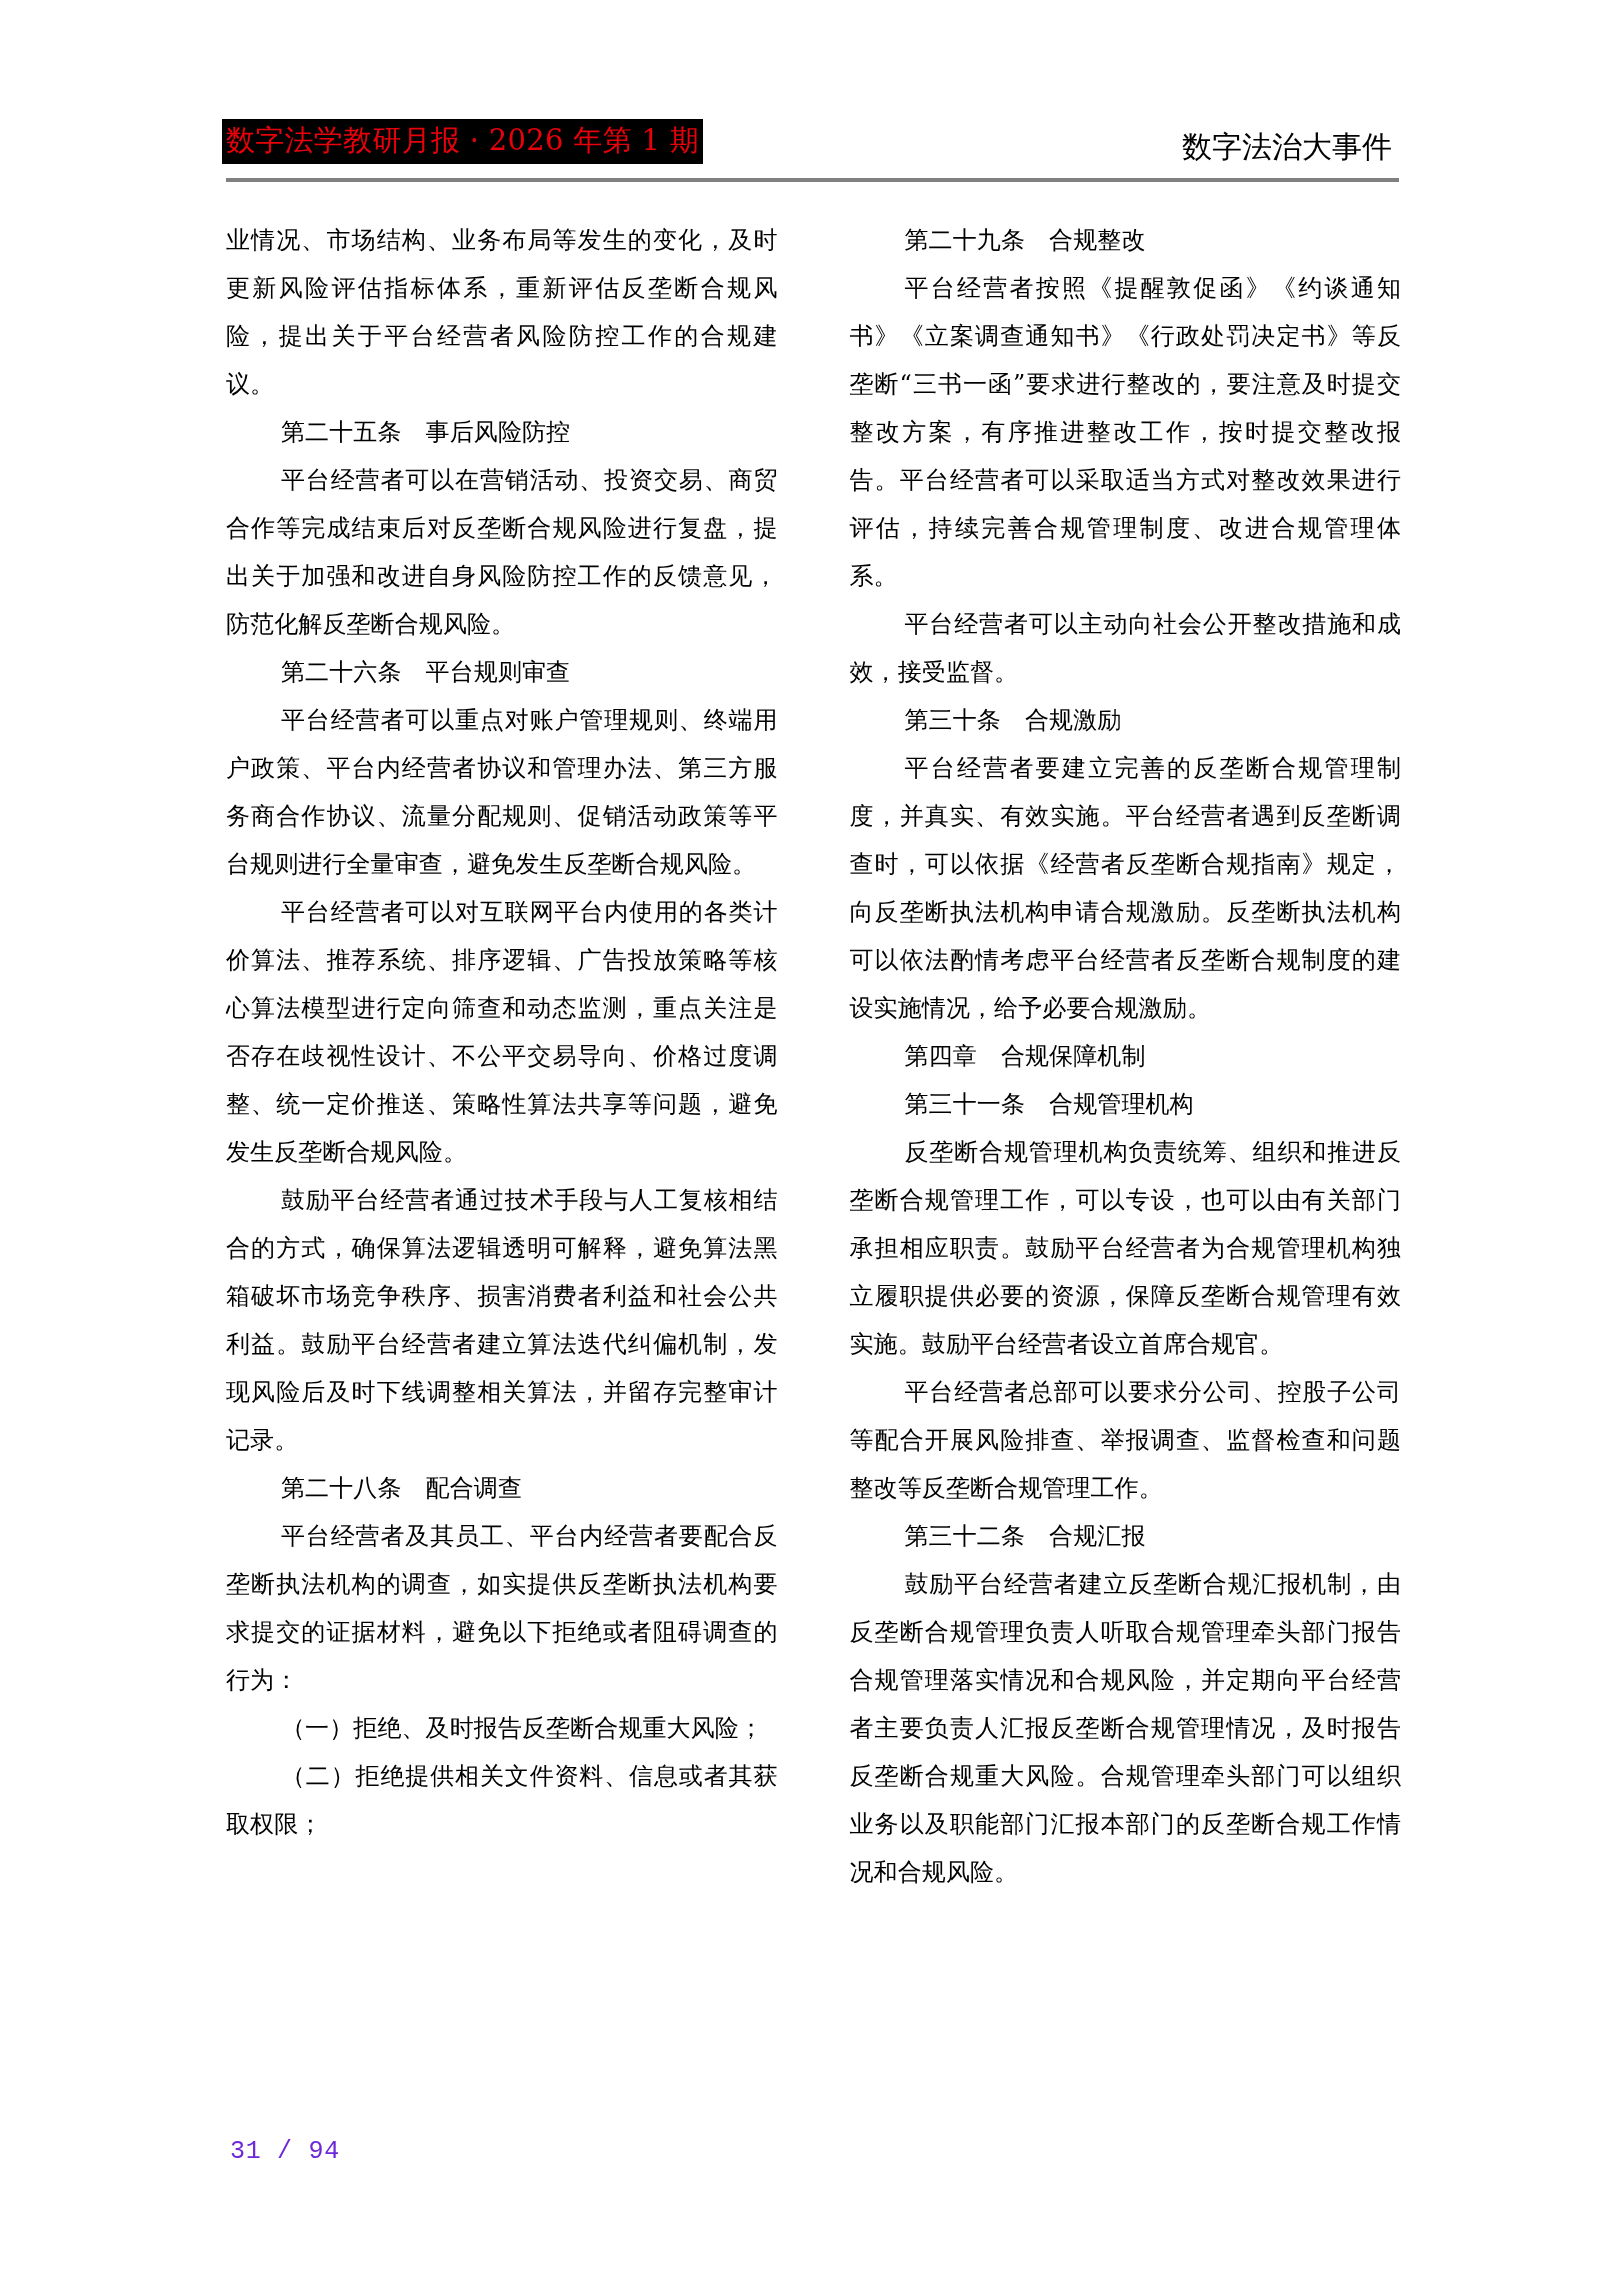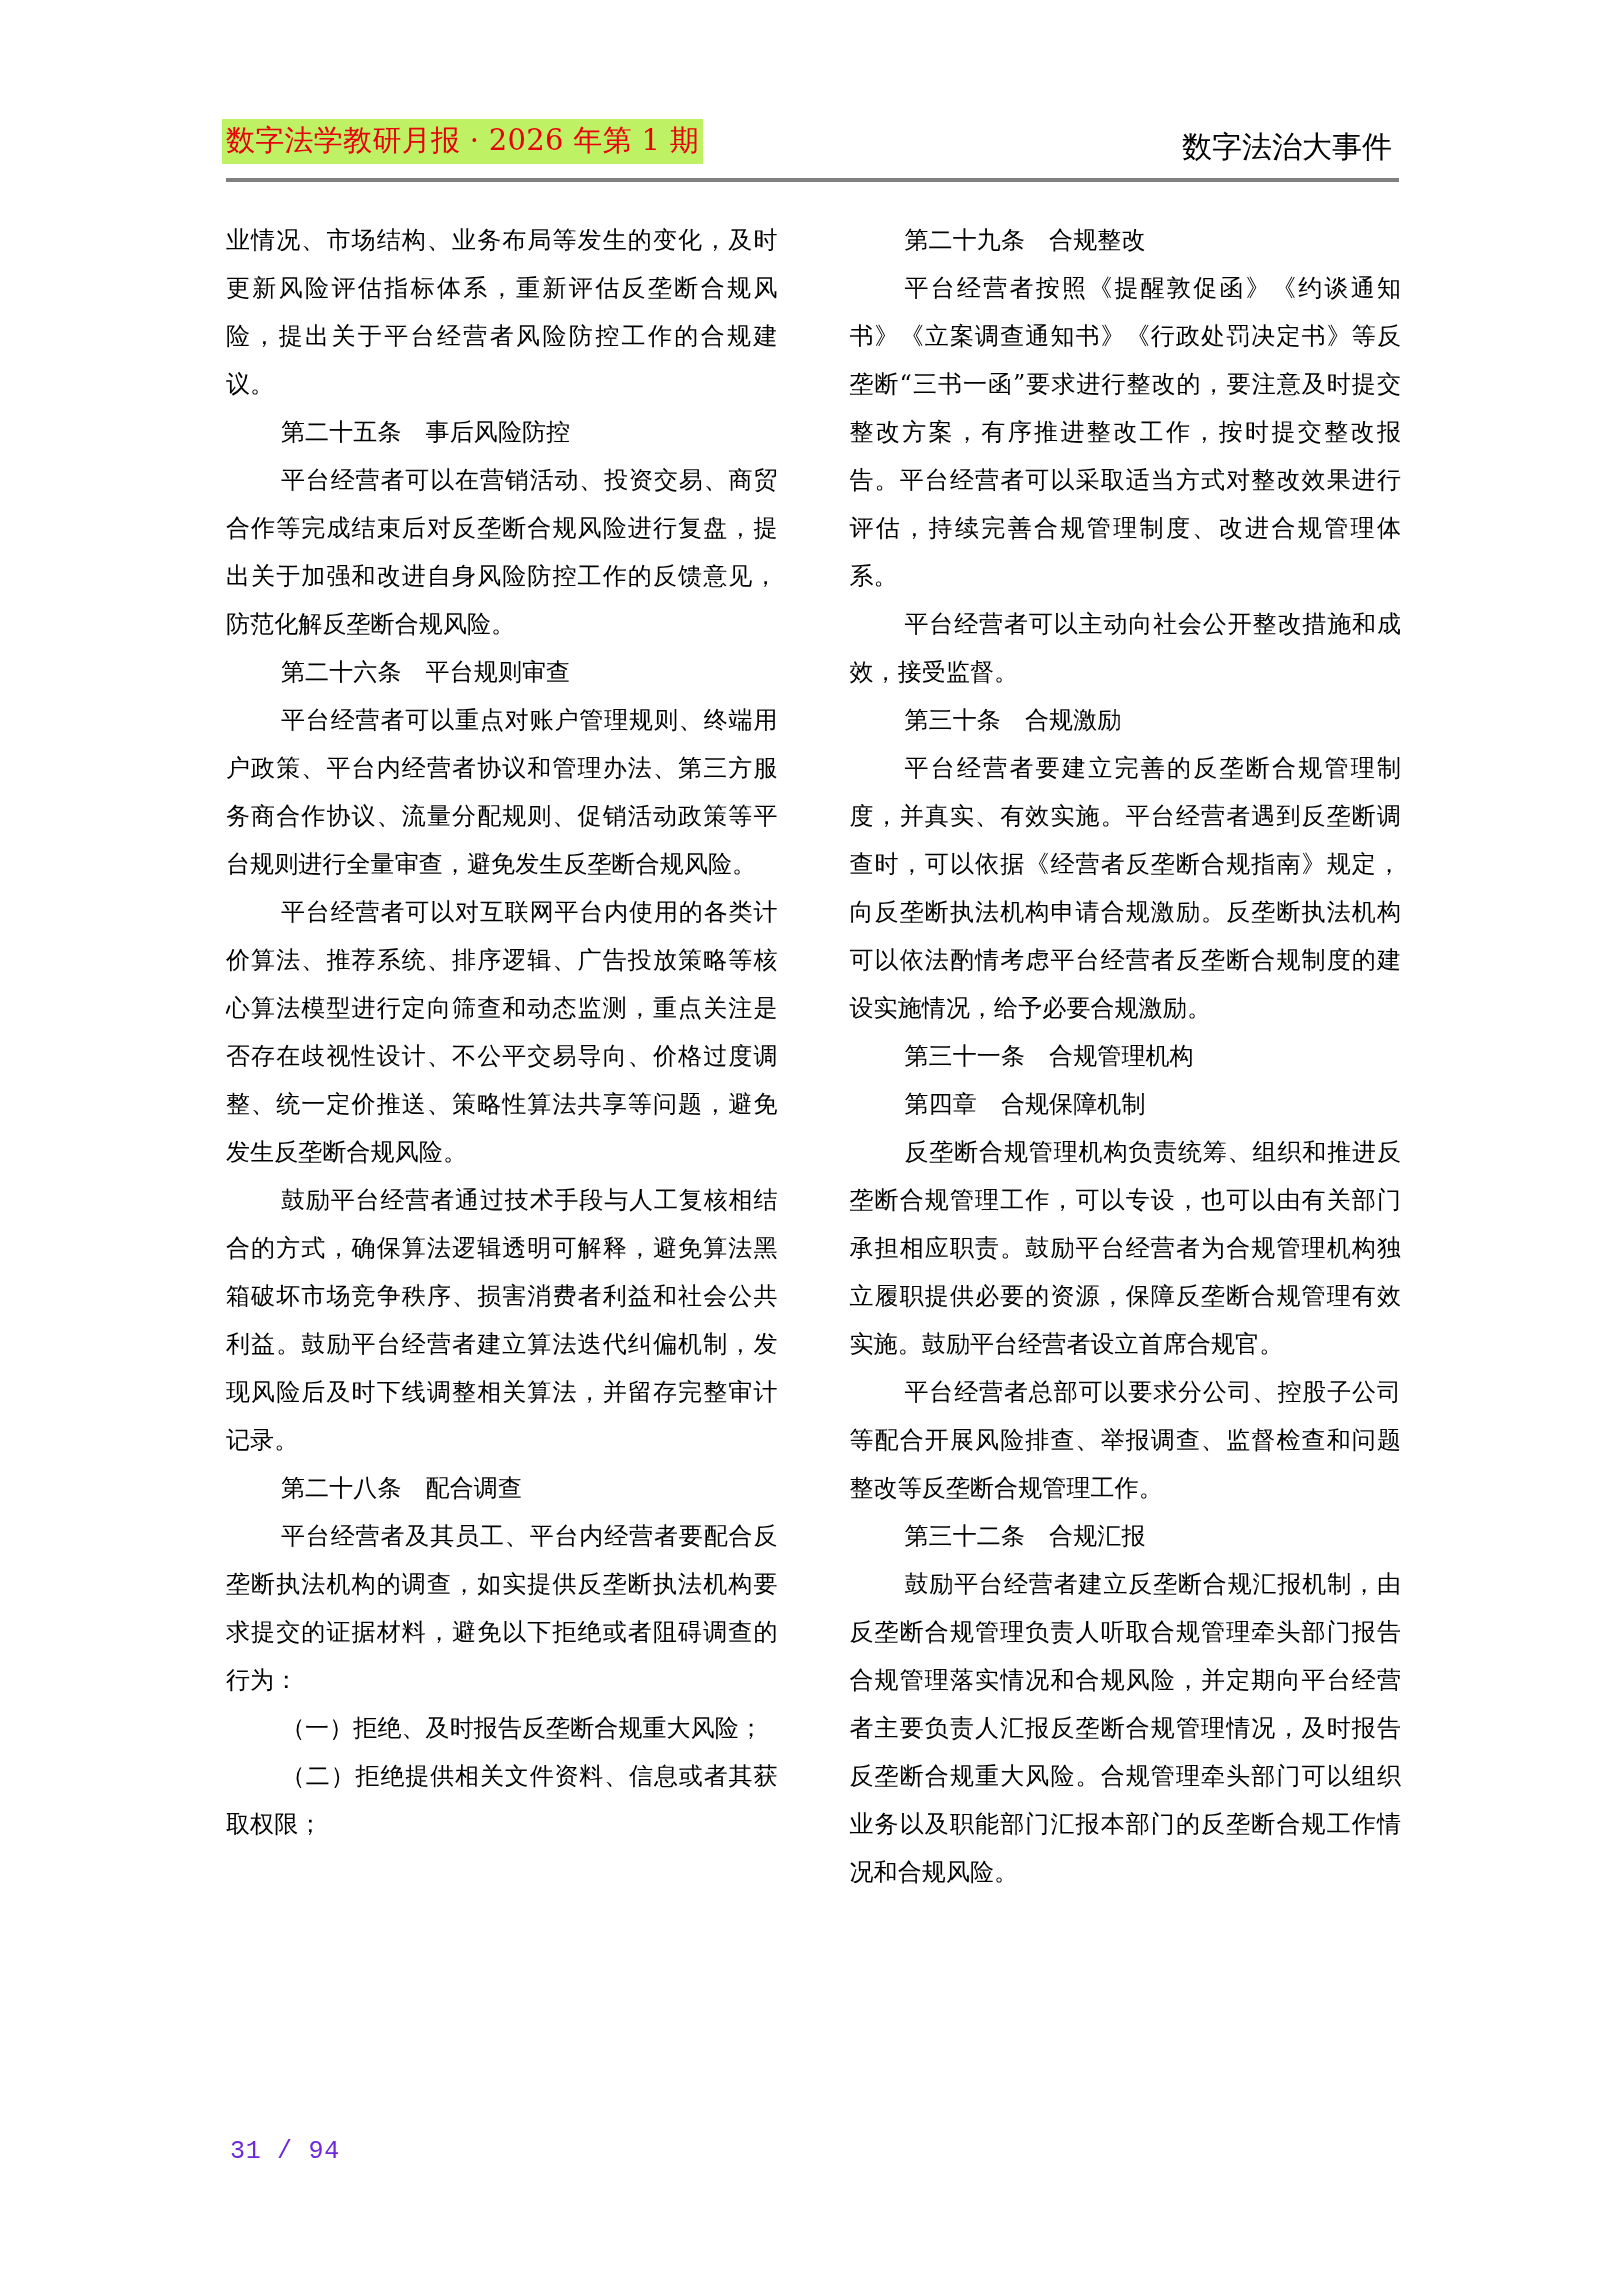--- a/index.html
+++ b/index.html
@@ -25,21 +25,21 @@
     width: 1178px;
     height: 56px;
     display: flex;
     align-items: flex-start;
     justify-content: space-between;
   }
   .header-left {
     font-size: 29px;
     line-height: 1.42;
     color: #e8000a;
-    background: #bef264;
+    background: #000000;
     padding: 1.3px 3.9px 2.6px 3.9px;
     letter-spacing: 0.3px;
     white-space: nowrap;
   }
   .header-right {
     font-size: 30px;
     line-height: 1.5;
     color: #000000;
     white-space: nowrap;
     margin-right: 7.9px;
@@ -124,22 +124,22 @@
       <p class="para item">（二）拒绝提供相关文件资料、信息或者其获取权限；</p>
 
     </div>
 
     <div class="col">
       <p class="para heading">第二十九条　合规整改</p>
       <p class="para indent">平台经营者按照《提醒敦促函》《约谈通知书》《立案调查通知书》《行政处罚决定书》等反垄断“三书一函”要求进行整改的，要注意及时提交整改方案，有序推进整改工作，按时提交整改报告。平台经营者可以采取适当方式对整改效果进行评估，持续完善合规管理制度、改进合规管理体系。</p>
       <p class="para indent">平台经营者可以主动向社会公开整改措施和成效，接受监督。</p>
       <p class="para heading">第三十条　合规激励</p>
       <p class="para indent">平台经营者要建立完善的反垄断合规管理制度，并真实、有效实施。平台经营者遇到反垄断调查时，可以依据《经营者反垄断合规指南》规定，向反垄断执法机构申请合规激励。反垄断执法机构可以依法酌情考虑平台经营者反垄断合规制度的建设实施情况，给予必要合规激励。</p>
+      <p class="para heading">第四章　合规保障机制</p>
       <p class="para heading">第三十一条　合规管理机构</p>
-      <p class="para heading">第四章　合规保障机制</p>
       <p class="para indent">反垄断合规管理机构负责统筹、组织和推进反垄断合规管理工作，可以专设，也可以由有关部门承担相应职责。鼓励平台经营者为合规管理机构独立履职提供必要的资源，保障反垄断合规管理有效实施。鼓励平台经营者设立首席合规官。</p>
       <p class="para indent">平台经营者总部可以要求分公司、控股子公司等配合开展风险排查、举报调查、监督检查和问题整改等反垄断合规管理工作。</p>
       <p class="para heading">第三十二条　合规汇报</p>
       <p class="para indent">鼓励平台经营者建立反垄断合规汇报机制，由反垄断合规管理负责人听取合规管理牵头部门报告合规管理落实情况和合规风险，并定期向平台经营者主要负责人汇报反垄断合规管理情况，及时报告反垄断合规重大风险。合规管理牵头部门可以组织业务以及职能部门汇报本部门的反垄断合规工作情况和合规风险。</p>
 
     </div>
 
   </div>
 
   <div class="footer">31 / 94</div>

